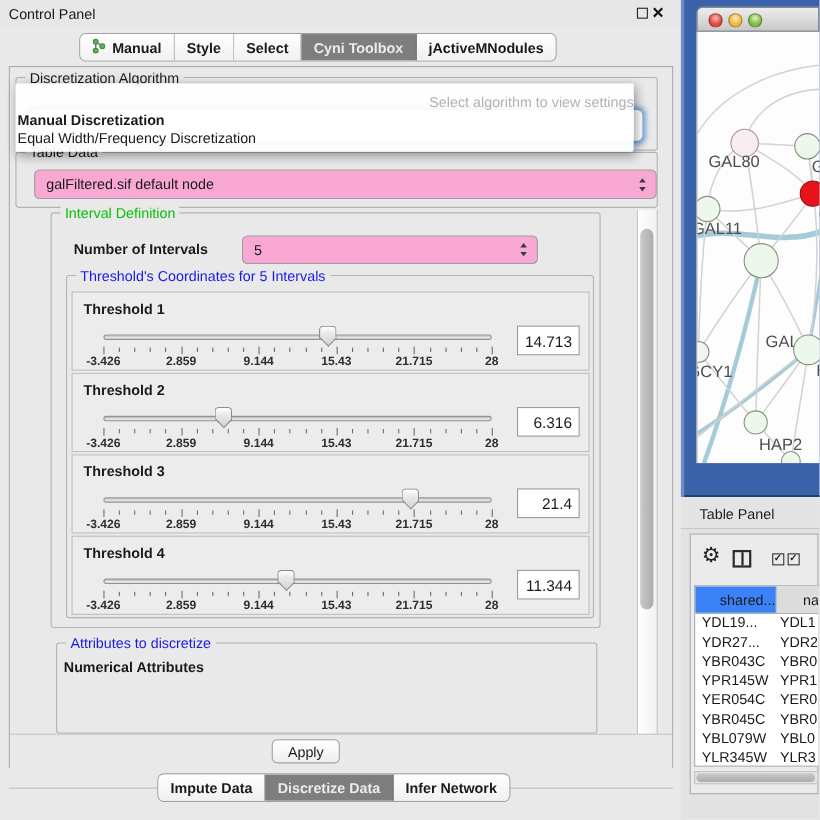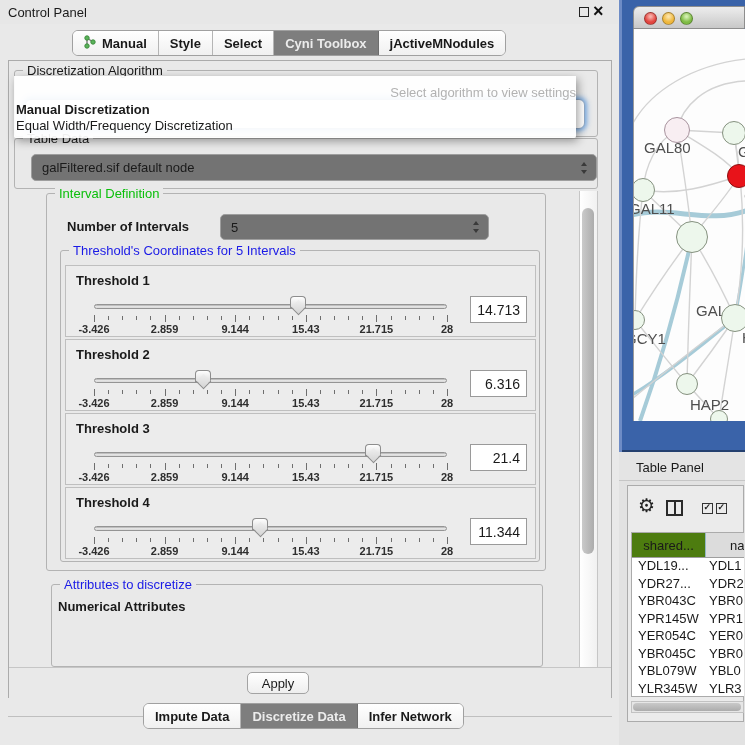--- a/index.html
+++ b/index.html
@@ -33,21 +33,21 @@
               border-radius:6px;box-shadow:0 0 5px 2px rgba(96,156,222,.85);z-index:1}
 
   #popup{position:absolute;left:5px;top:15px;width:562px;height:62px;background:rgba(255,255,255,.93);
          box-shadow:2px 3px 10px rgba(0,0,0,.38);border-radius:0 0 2px 2px;z-index:5}
   #popup-hint{position:absolute;left:0;top:9px;width:100%;text-align:right;font-size:13px;color:#B2B2B2}
   .popup-item{position:absolute;left:2px;font-size:13px;white-space:nowrap}
   #popup-item-0{top:26px;font-weight:bold}
   #popup-item-1{top:42px}
 
   #tabledata-group{left:5px;top:77px;width:584px;height:51px}
-  .combo{position:absolute;background:#737373;border:1px solid #9E9E9E;border-radius:5px;font-size:13px;box-sizing:border-box;padding:5px 0 0 10px;white-space:nowrap}
+  .combo{position:absolute;background:#f9a8d4;border:1px solid #9E9E9E;border-radius:5px;font-size:13px;box-sizing:border-box;padding:5px 0 0 10px;white-space:nowrap}
   .arrows{position:absolute;right:8px;top:50%;transform:translateY(-50%);width:7px;height:12px}
   .arrows:before{content:"";position:absolute;top:0;left:0;border-left:3.5px solid transparent;border-right:3.5px solid transparent;border-bottom:4.5px solid #3A3A3A}
   .arrows:after{content:"";position:absolute;bottom:0;left:0;border-left:3.5px solid transparent;border-right:3.5px solid transparent;border-top:4.5px solid #3A3A3A}
   #tabledata-combo{left:16px;top:15px;width:566px;height:27px}
 
   #interval-group{left:37px;top:132px;width:500px;height:378px}
   #interval-group>.glabel{color:#0BBF0B}
   #numint-label{position:absolute;left:20px;top:25px;font-size:13px;font-weight:bold}
   #numint-combo{left:173px;top:20px;width:269px;height:26px}
 
@@ -108,21 +108,21 @@
   #tp-body{position:absolute;left:8px;top:33px;width:117px;height:237px;background:#EBEBEB;border:1px solid #ABABAB;box-sizing:border-box}
   #gear-ico{position:absolute;left:10px;top:10px;font-size:19px;color:#222;line-height:19px}
   #cols-ico{position:absolute;left:38px;top:14px;width:17px;height:16px;border:2px solid #2A2A2A;box-sizing:border-box}
   #cols-ico:after{content:"";position:absolute;left:5.5px;top:0;width:2px;height:12px;background:#2A2A2A}
   .checkbox{position:absolute;top:17px;width:11px;height:11px;border:1.5px solid #333;box-sizing:border-box}
   .checkbox:after{content:"✓";position:absolute;left:0.5px;top:-2.5px;font-size:9px;font-weight:bold;color:#222}
   #check-1{left:74px}#check-2{left:88px}
   #tp-table{position:absolute;left:3px;top:46px;right:-1px;bottom:24px;background:#FFF;border:1px solid #ABABAB;border-right:none;overflow:hidden;box-sizing:border-box}
   #tp-header{display:flex;height:24px;border-bottom:1px solid #9E9E9E;font-size:13px}
   .hcell{box-sizing:border-box;padding-top:5px;overflow:hidden;white-space:nowrap}
-  #hc1{width:74px;background:#4d7c0f;border-right:1px solid #93B7C4;text-align:center}
+  #hc1{width:74px;background:#3b82f6;border-right:1px solid #93B7C4;text-align:right}
   #hc2{flex:1;background:#DCDCDC;padding-left:24px}
   .trow{display:flex;height:17.5px;font-size:13px;white-space:nowrap}
   .tcell{overflow:hidden}
   .tcell.c1{width:74px;padding-left:6px;box-sizing:border-box}
   .tcell.c2{flex:1;padding-left:3px}
   #tp-hscroll{position:absolute;left:3px;right:-1px;bottom:8px;height:12px;background:#E6E6E6;border:1px solid #C2C2C2;box-sizing:border-box}
   #tp-hthumb{position:absolute;left:1px;top:1px;width:97%;height:8px;border-radius:4px;background:linear-gradient(#C9C9C9,#ACACAC)}
 </style>
 </head>
 <body>

